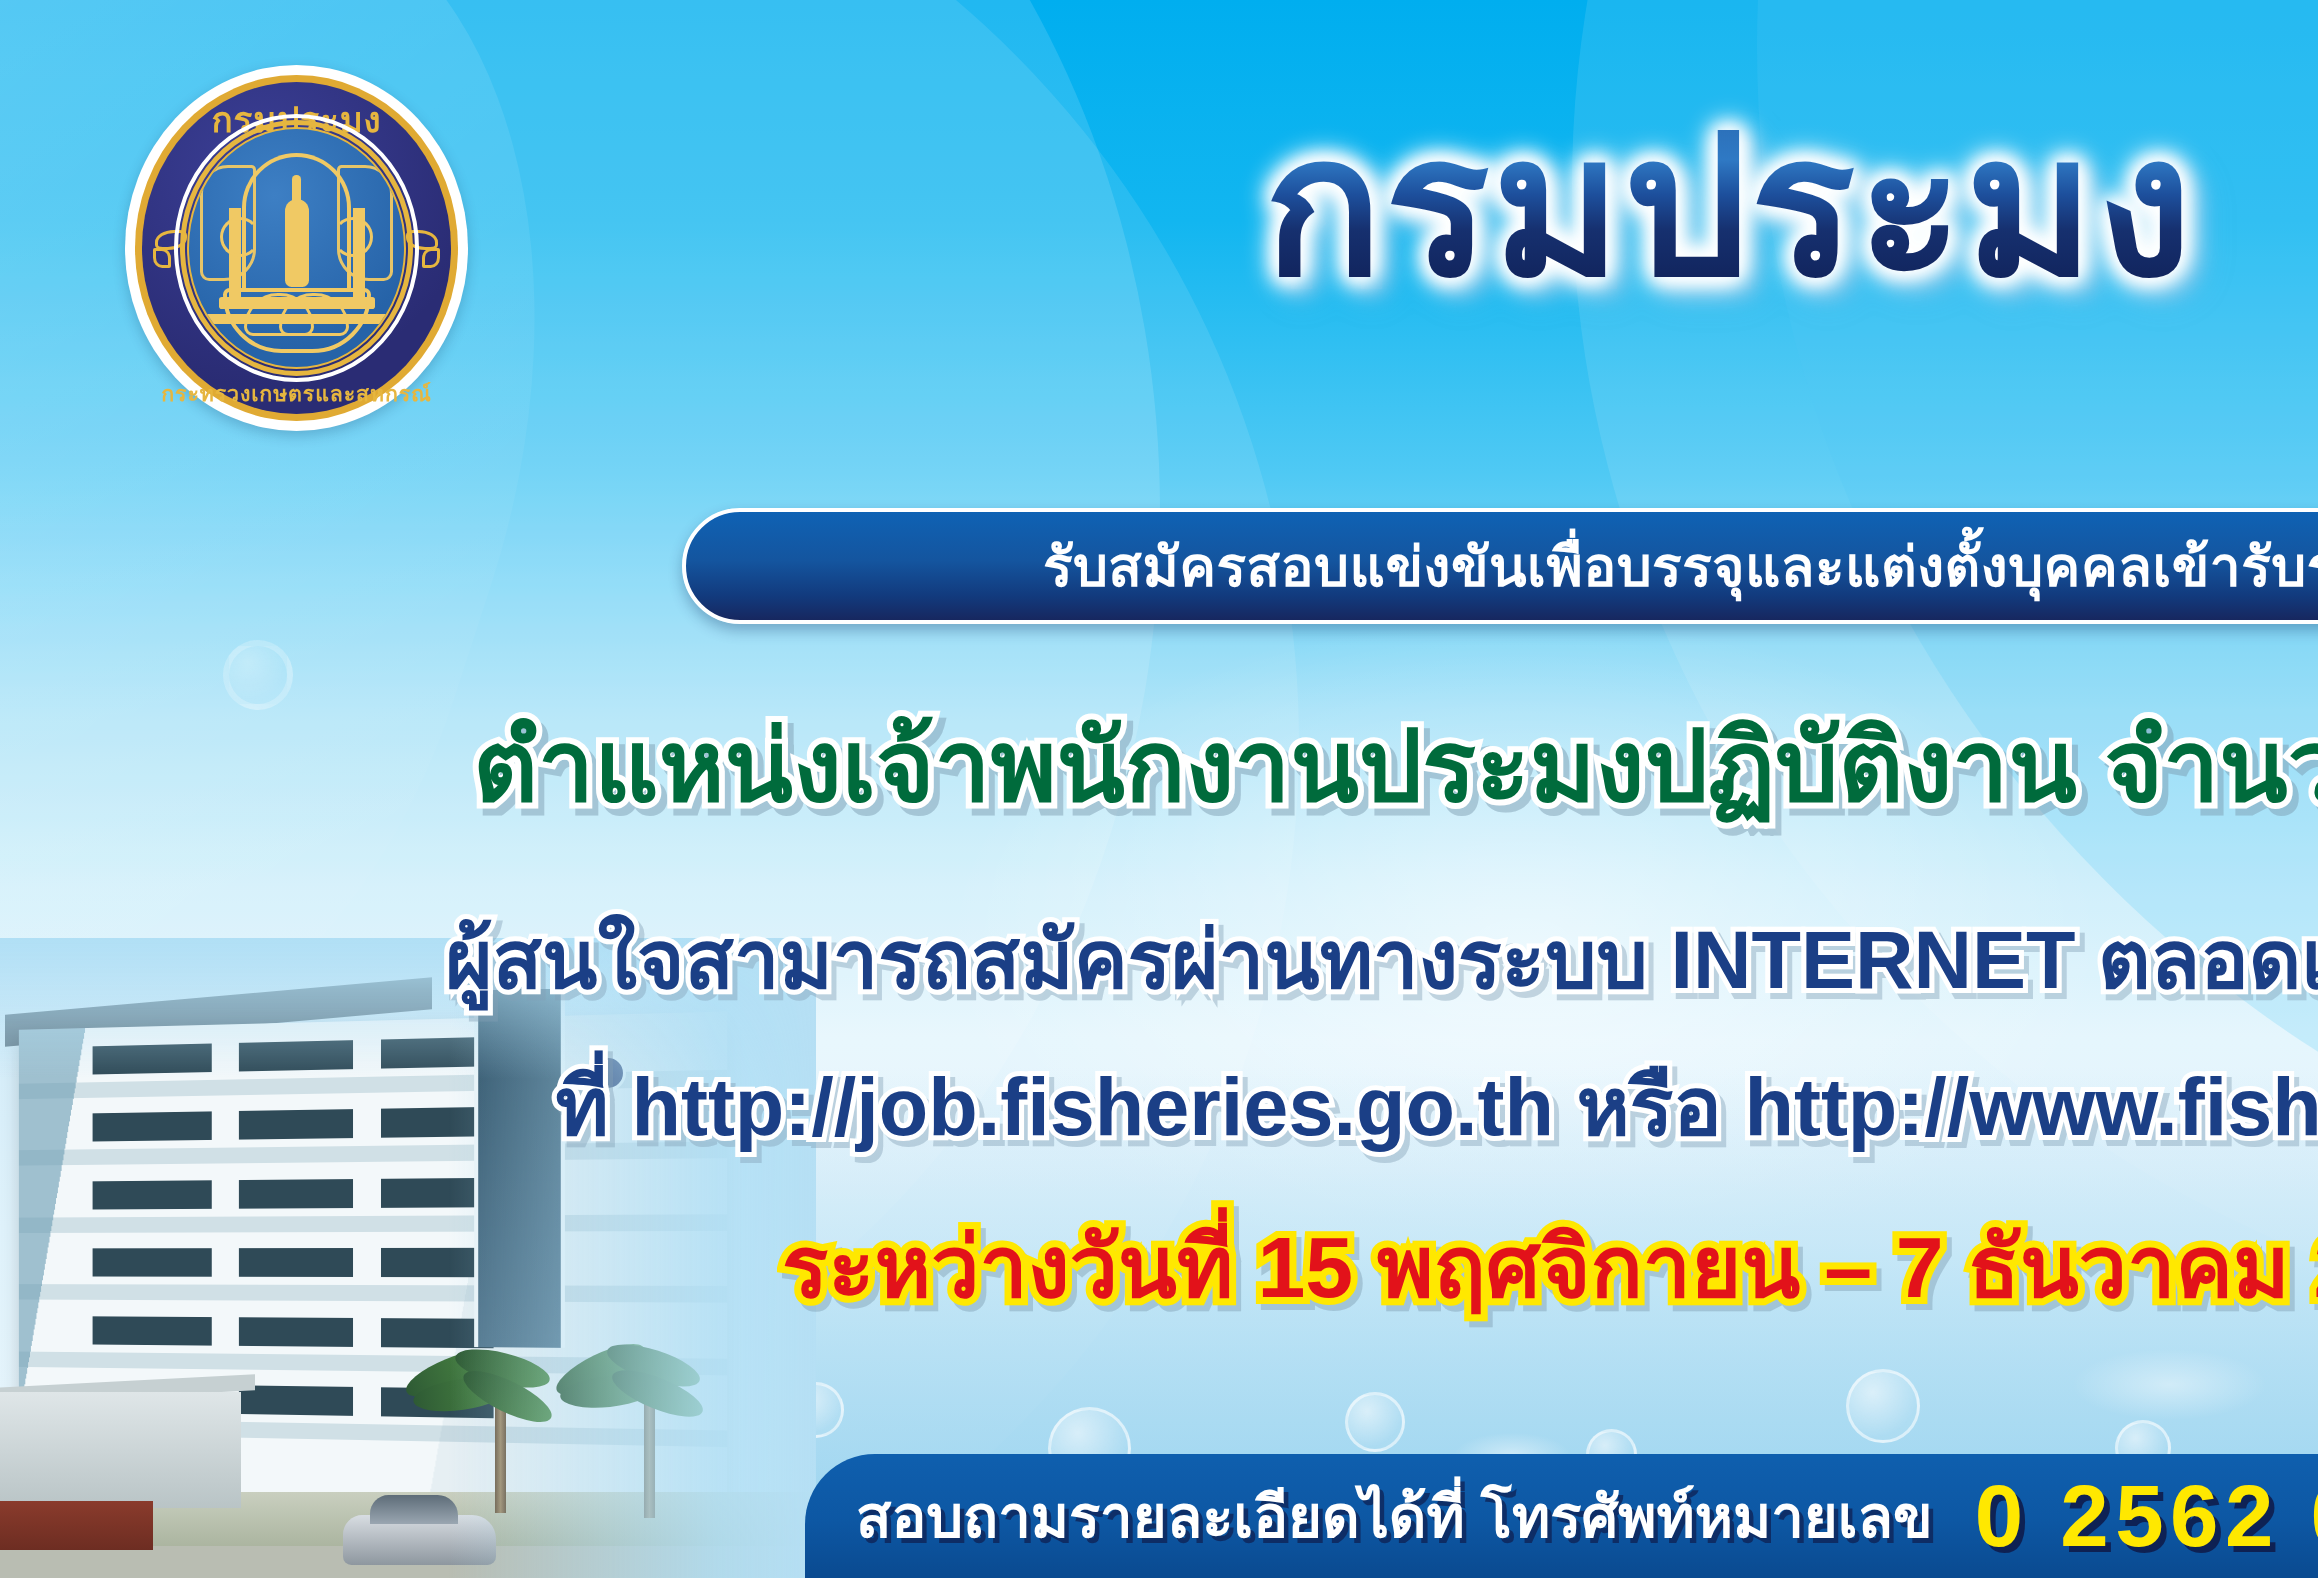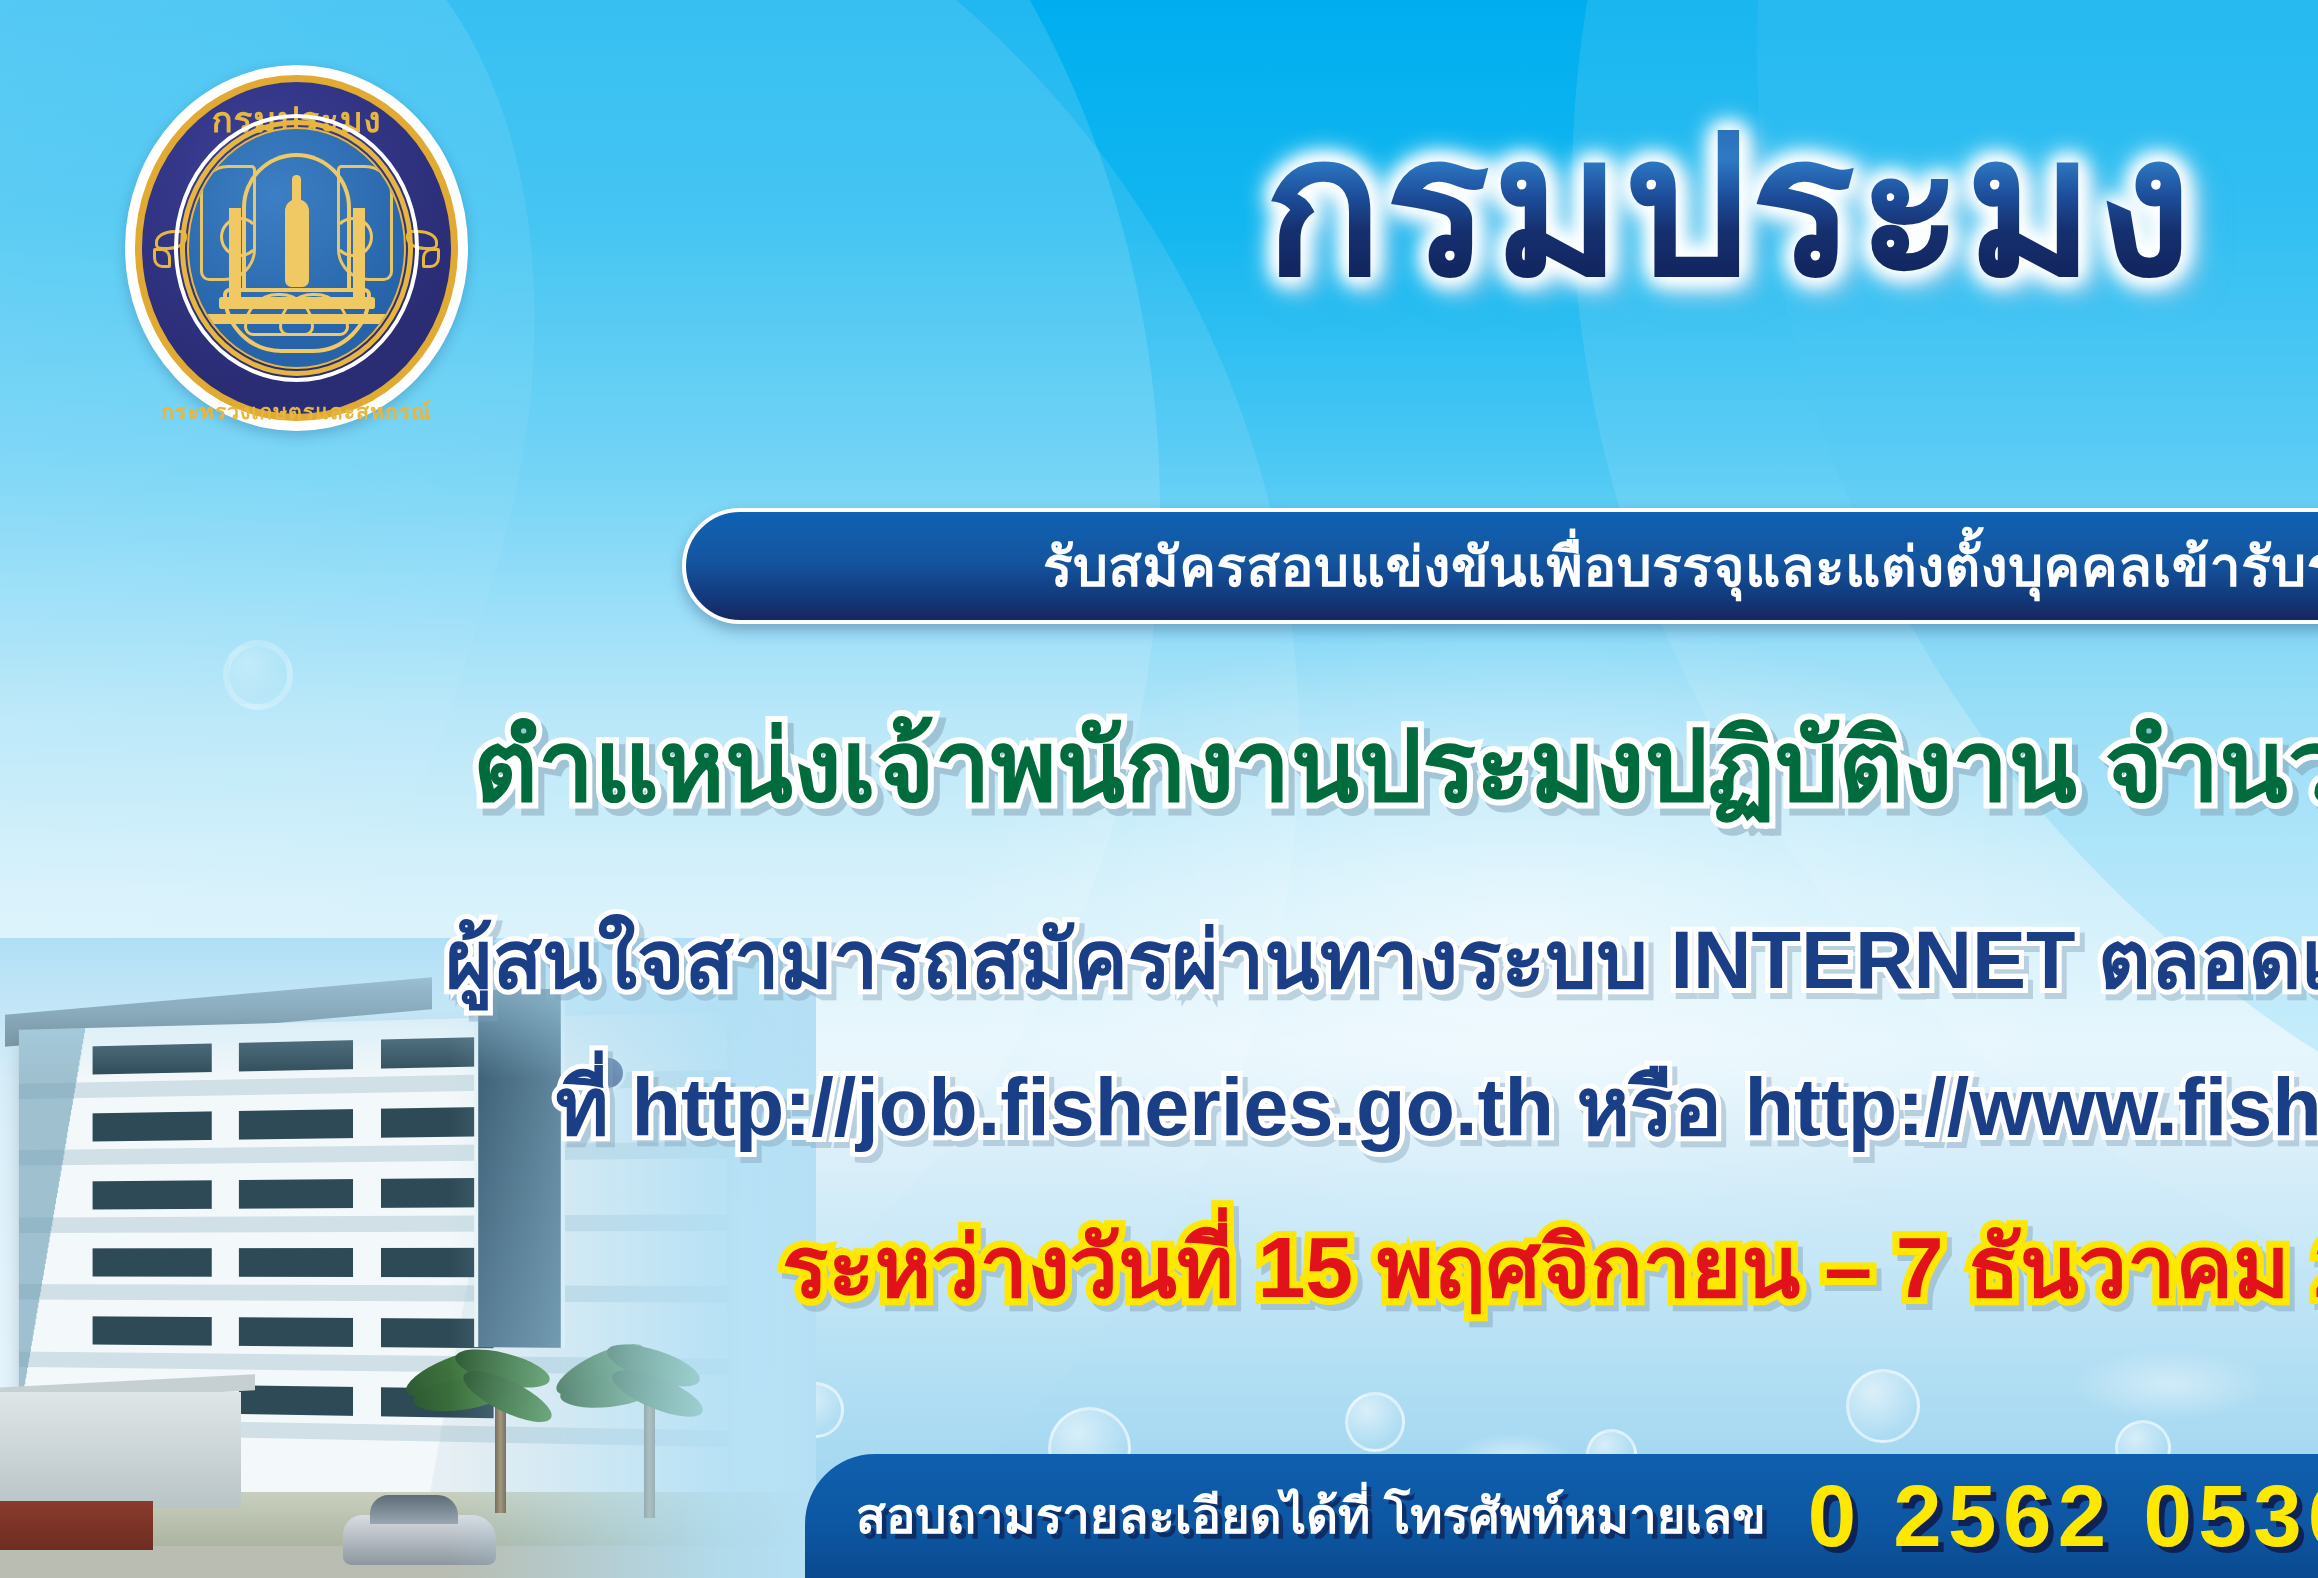--- a/index.html
+++ b/index.html
@@ -142,21 +142,21 @@
             border:4.2px solid #f0c964; border-radius:8.3px 8.3px 74px 74px; }
   .em-fishL{ position:absolute; left:27px; top:158px; width:43px; height:52px; }
   .em-fishR{ position:absolute; right:27px; top:158px; width:43px; height:52px; transform:scaleX(-1); }
   .fish-body{ position:absolute; left:2.8px; top:6.5px; width:32px; height:20.4px;
             border:3.2px solid #e6b63f; border-radius:60% 24% 60% 24%; }
   .fish-tail{ position:absolute; left:0.9px; top:25px; width:18.5px; height:20.4px;
             border:3.2px solid #e6b63f; border-radius:1.9px 50% 1.9px 50%; }
   .em-text{ position:absolute; left:0; right:0; text-align:center; color:#e6b63f;
             font-weight:bold; letter-spacing:0.9px; white-space:nowrap; }
   .em-text-top{ top:27px; font-size:35px; }
-  .em-text-bot{ bottom:3px; font-size:21.3px; }
+  .em-text-bot{ bottom:21px; font-size:21.3px; }
 
   
   .title{
     position:absolute; left:686px; top:109px; width:2087px; text-align:center;
     font-size:195px; line-height:1; font-weight:bold; letter-spacing:2.8px;
     color:#153a86;
     background:linear-gradient(180deg,#2a6cb5 0%,#2f79c4 26%,#1d4f9c 44%,#16306f 62%,#0f1f55 100%);
     -webkit-background-clip:text; background-clip:text; -webkit-text-fill-color:transparent;
     paint-order:stroke fill;
     -webkit-text-stroke:0;
@@ -194,21 +194,21 @@
     -webkit-text-stroke:14px #ffe800;
     filter:drop-shadow(5.6px 6.5px 0 rgba(120,150,170,.40)); }
 
   
   .botbar{
     position:absolute; left:805px; bottom:0; right:0; height:124px;
     background:linear-gradient(180deg,#0f5fae 0%,#0d57a3 55%,#0a4a90 100%);
     border-top-left-radius:70px;
     display:flex; align-items:center; padding-left:51px; gap:42px;
   }
-  .bot-left{ color:#ffffff; font-size:49px; font-weight:bold; white-space:nowrap;
+  .bot-left{ color:#ffffff; font-size:58px; font-weight:bold; white-space:nowrap;
              text-shadow:4.6px 4.6px 0 rgba(15,25,70,.65); }
   .bot-phone{ color:#ffe800; font-size:87px; font-weight:bold; letter-spacing:6.5px;
               white-space:nowrap; text-shadow:5.6px 5.6px 0 rgba(15,25,70,.85); }
 </style>
 </head>
 <body>
 
 <div class="poster">
 
   <div class="swoosh sw-c"></div>

